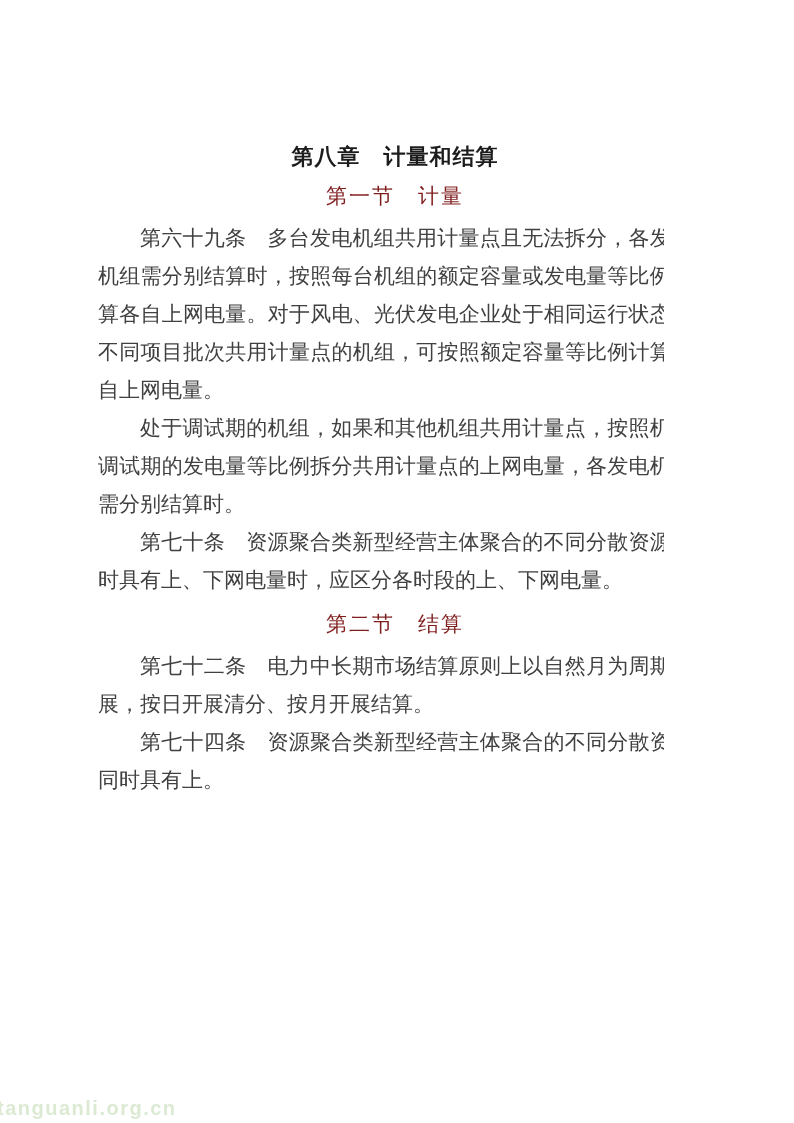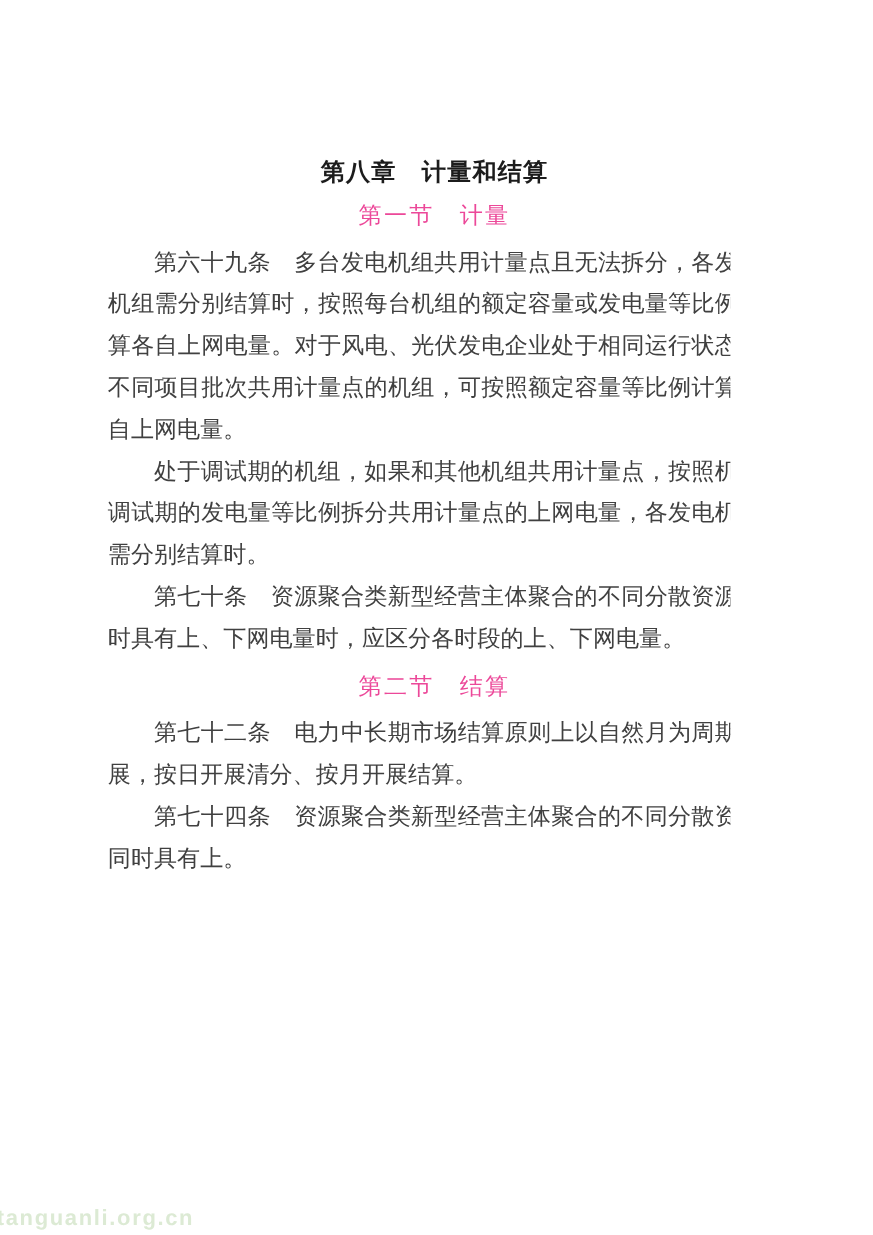--- a/index.html
+++ b/index.html
@@ -32,21 +32,21 @@
     color: #1c1c1c;
     letter-spacing: 1px;
   }
   .section-heading {
     margin: 12px 0 10px 0;
     font-size: 21px;
     font-weight: normal;
     line-height: 26px;
     text-align: center;
     letter-spacing: 2px;
-    color: #ec4899;
+    color: #7f1d1d;
   }
   .para {
     margin: 0;
     font-size: 21px;
     line-height: 38px;
     text-align: justify;
     text-justify: inter-character;
     text-indent: 2em;
     color: #404040;
   }

